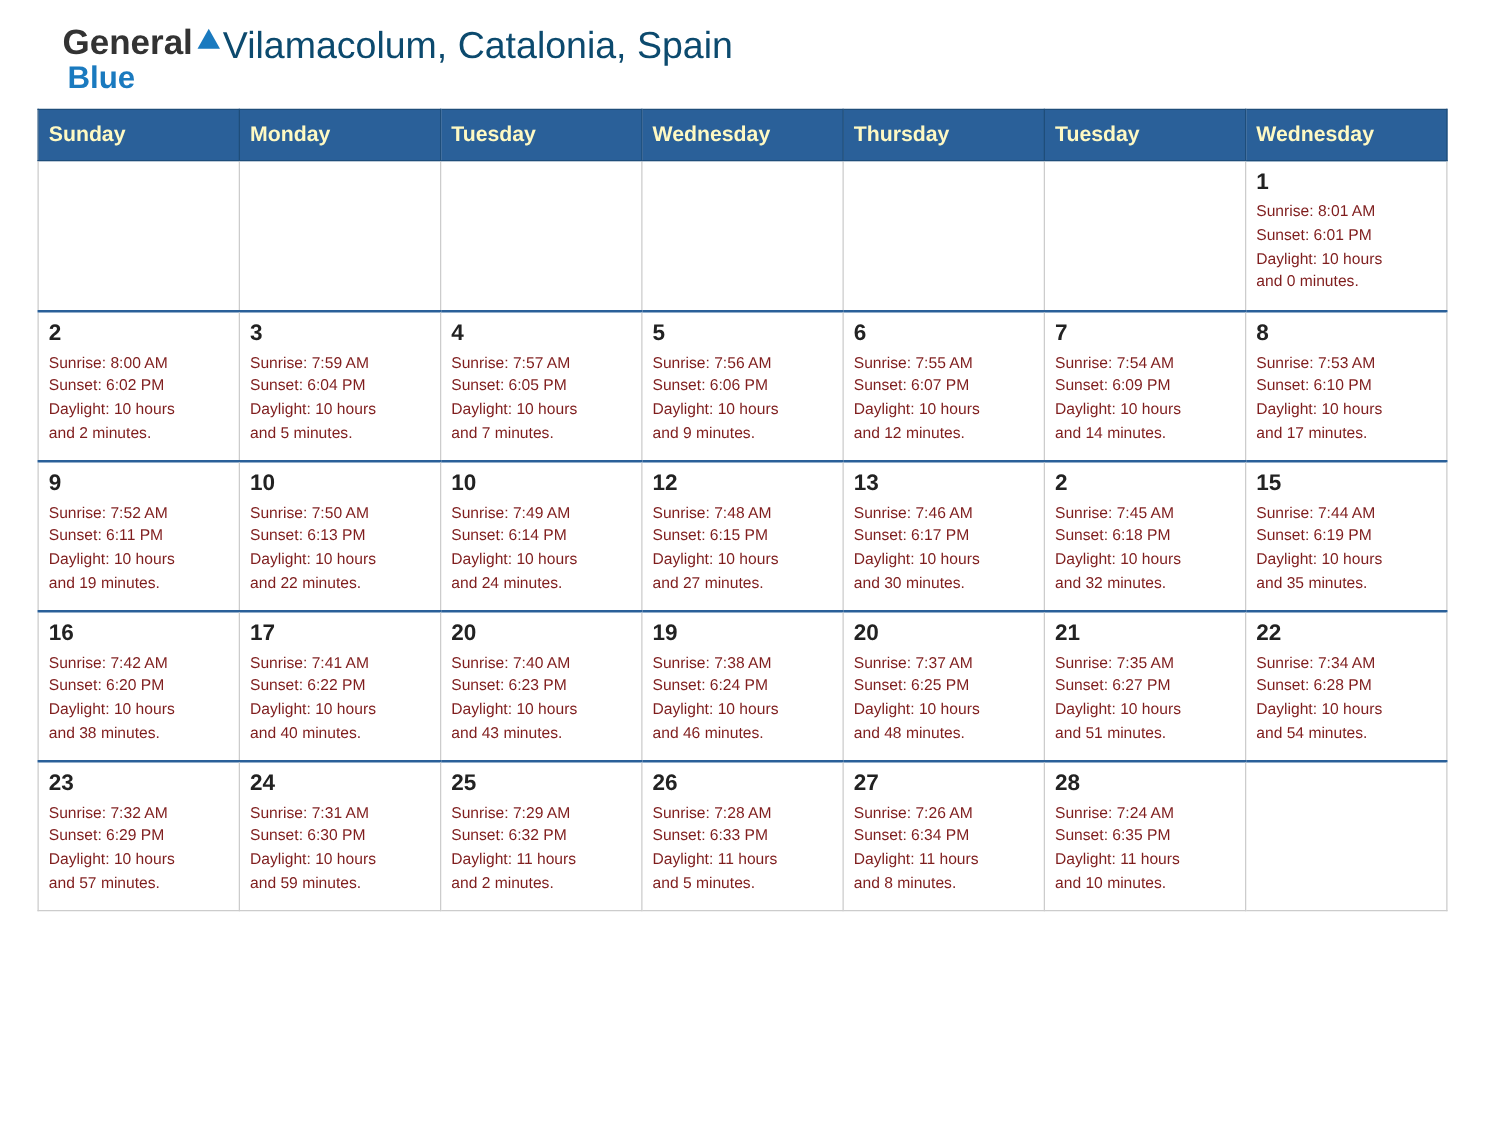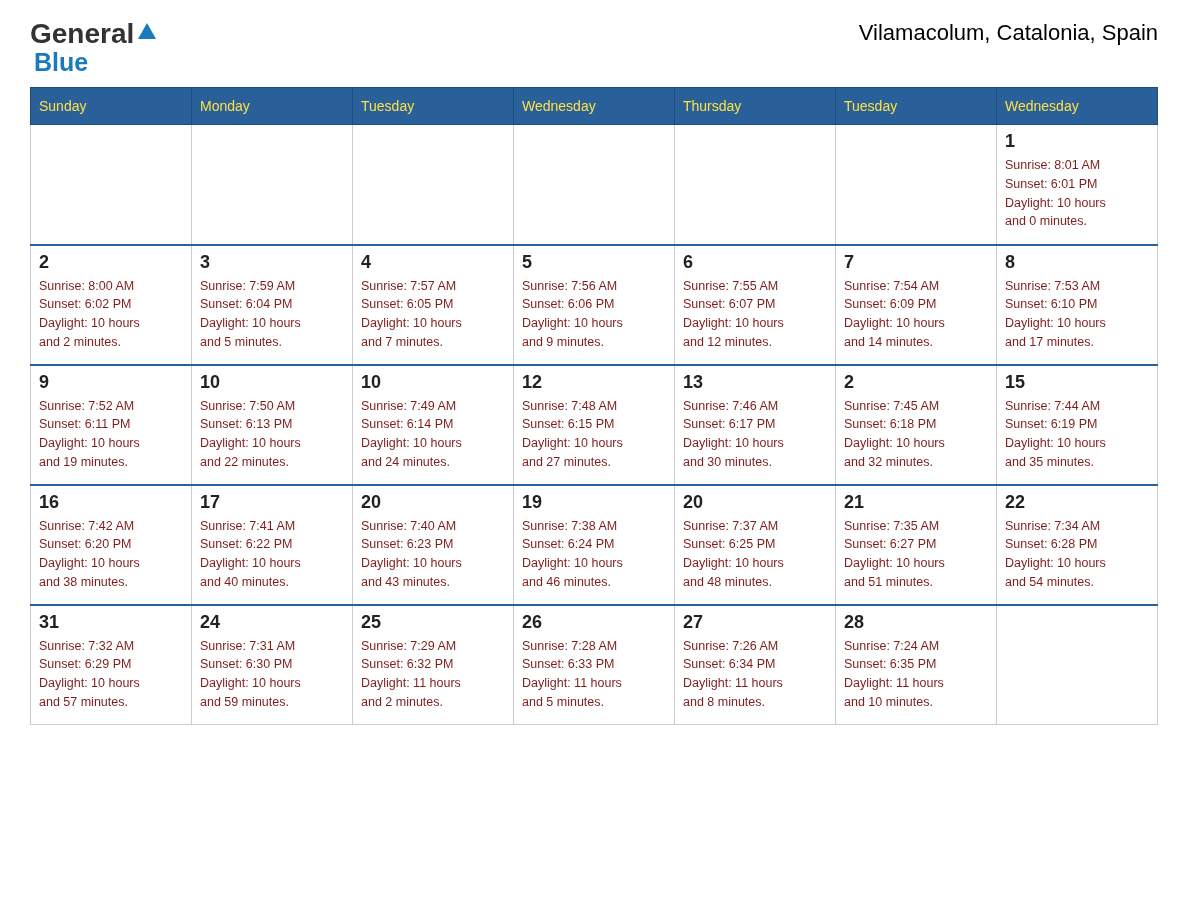--- a/index.html
+++ b/index.html
@@ -6,23 +6,24 @@
     body {
       font-family: Arial, sans-serif;
       background: #fff;
       color: #222;
       width: 1188px;
       min-height: 918px;
       padding: 20px 30px;
     }
     .header {
       display: flex;
-      justify-content: space-between;
+      justify-content: flex-start;
       align-items: flex-start;
       margin-bottom: 10px;
+      margin-left: 20px;
     }
     .logo {
       display: flex;
       flex-direction: column;
       align-items: flex-start;
     }
     .logo-text {
       font-size: 28px;
       font-weight: bold;
       color: #333;
@@ -36,33 +37,33 @@
     .title-section {
       text-align: right;
     }
     .month-title {
       font-size: 52px;
       font-weight: normal;
       color: #222;
       line-height: 1.1;
     }
     .location-title {
-      font-size: 22px;
-      color: #000000;
+      font-size: 30px;
+      color: #0c4a6e;
     }
     .calendar {
       width: 100%;
       border-collapse: collapse;
       border: 1px solid #ccc;
     }
     .calendar th {
       background-color: #2a6099;
-      color: #fde047;
-      font-size: 14px;
-      font-weight: normal;
+      color: #fef9c3;
+      font-size: 17px;
+      font-weight: bold;
       padding: 10px 8px;
       text-align: left;
       border: 1px solid #1e4d7a;
     }
     .calendar td {
       width: 14.28%;
       vertical-align: top;
       padding: 6px 8px;
       border: 1px solid #ccc;
       min-height: 100px;
@@ -215,21 +216,21 @@
           <span class="day-num">21</span>
           <div class="day-info">Sunrise: 7:35 AM<br>Sunset: 6:27 PM<br>Daylight: 10 hours<br>and 51 minutes.</div>
         </td>
         <td>
           <span class="day-num">22</span>
           <div class="day-info">Sunrise: 7:34 AM<br>Sunset: 6:28 PM<br>Daylight: 10 hours<br>and 54 minutes.</div>
         </td>
       </tr>
       <tr class="row-border">
         <td>
-          <span class="day-num">31</span>
+          <span class="day-num">23</span>
           <div class="day-info">Sunrise: 7:32 AM<br>Sunset: 6:29 PM<br>Daylight: 10 hours<br>and 57 minutes.</div>
         </td>
         <td>
           <span class="day-num">24</span>
           <div class="day-info">Sunrise: 7:31 AM<br>Sunset: 6:30 PM<br>Daylight: 10 hours<br>and 59 minutes.</div>
         </td>
         <td>
           <span class="day-num">25</span>
           <div class="day-info">Sunrise: 7:29 AM<br>Sunset: 6:32 PM<br>Daylight: 11 hours<br>and 2 minutes.</div>
         </td>

